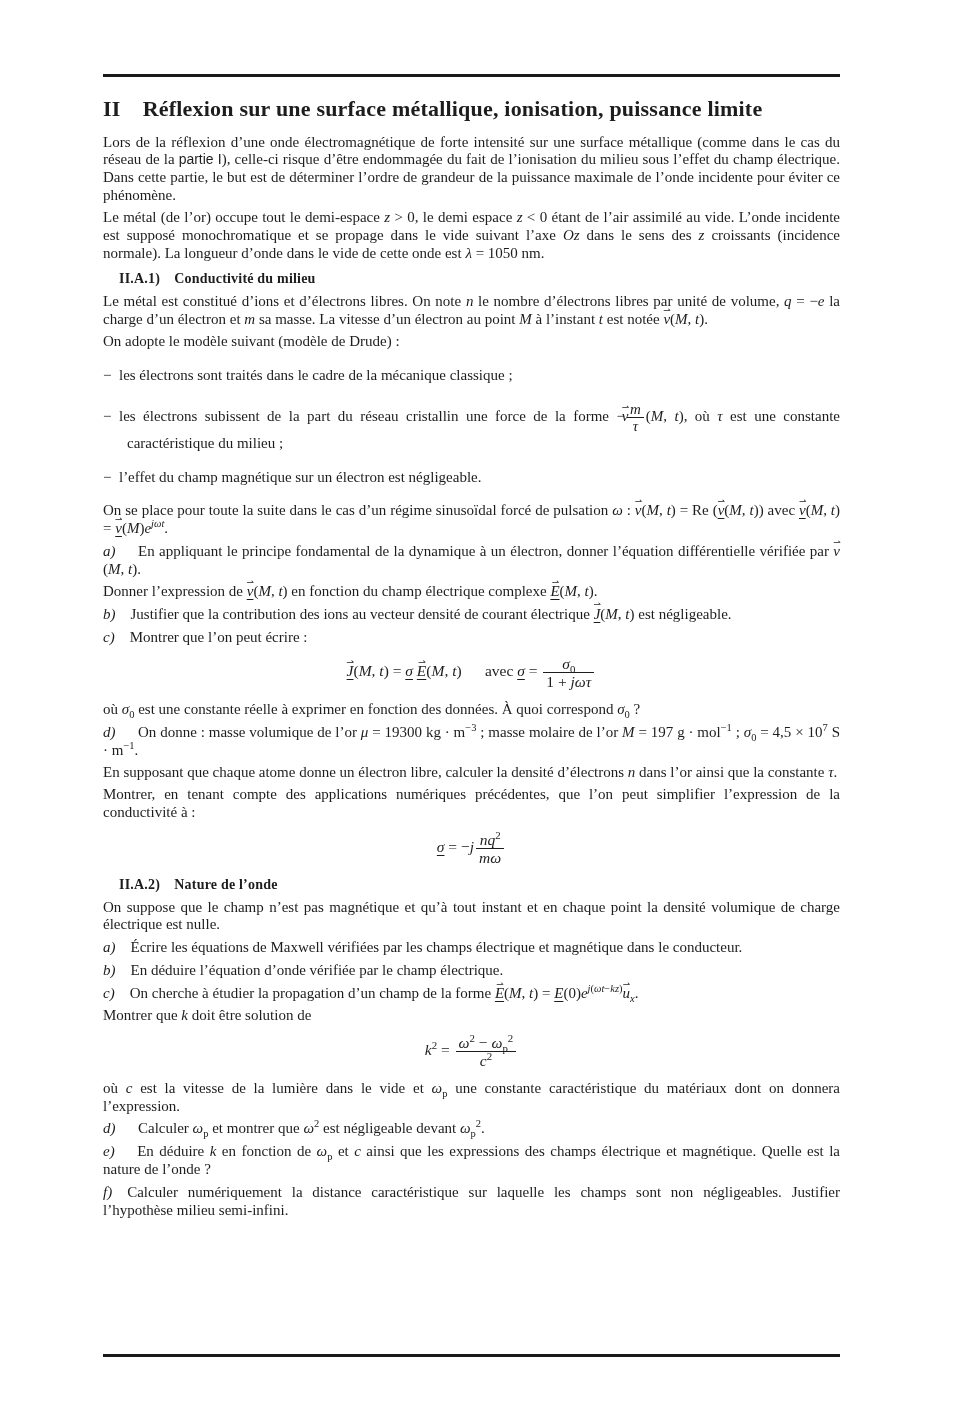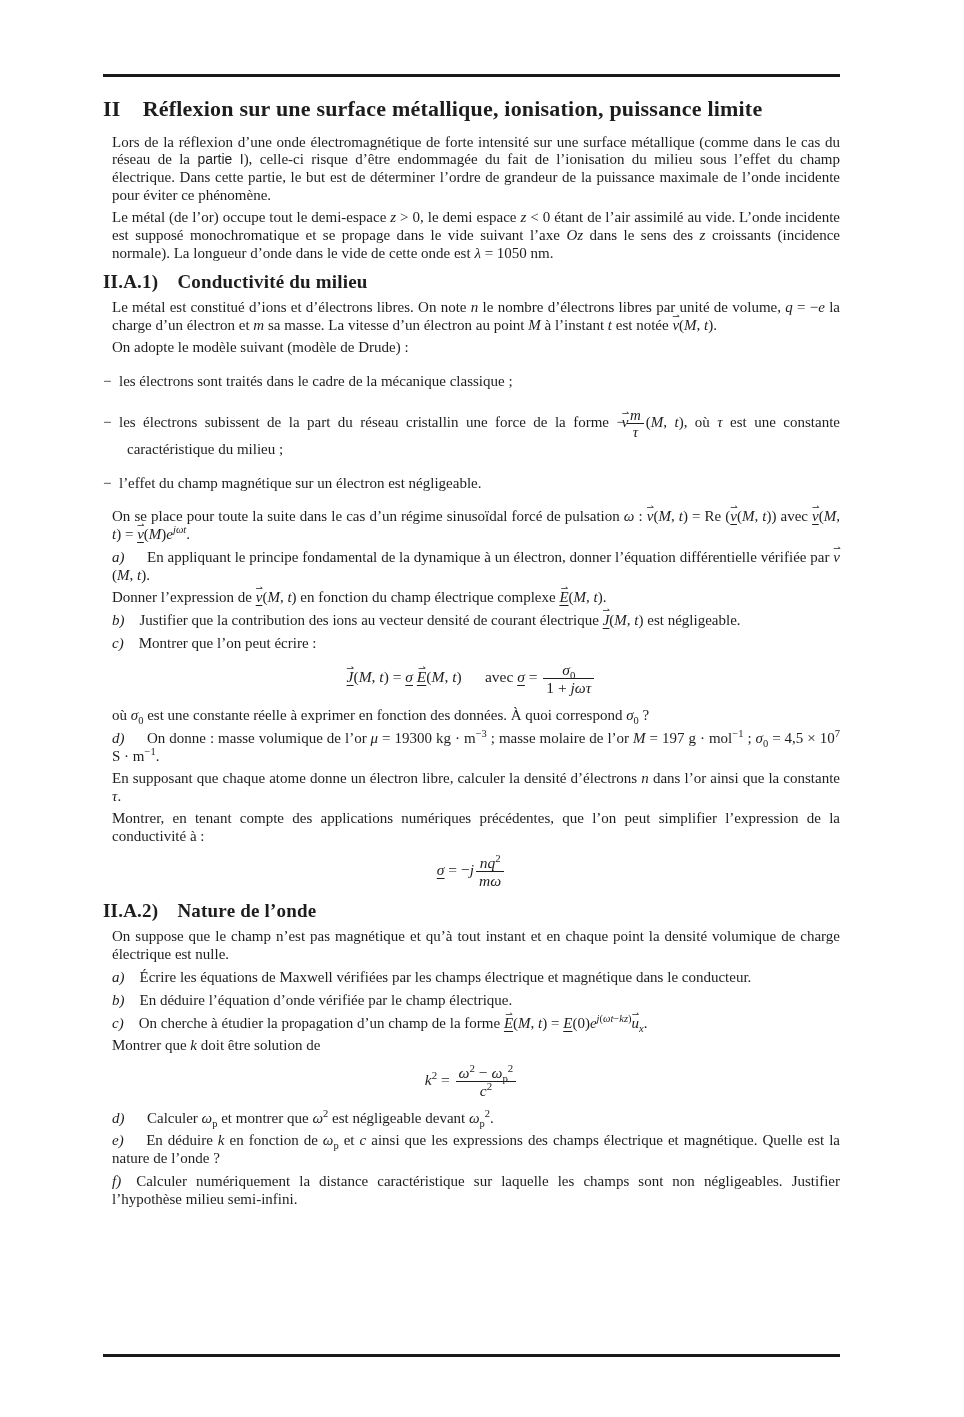--- a/index.html
+++ b/index.html
@@ -12,24 +12,24 @@
   .rule-top{top:74px;}
   .rule-bottom{top:1354px;}
   .content{position:absolute;left:103px;top:95px;width:737px;}
   h1.doc-title{
     font-size:22px;font-weight:bold;margin:0 0 11px 0;letter-spacing:0.2px;line-height:1.25;
   }
   .h2{
     font-size:16px;font-weight:bold;font-style:italic;margin:13px 0 7px 0;letter-spacing:0.2px;
   }
   .h3{
-    font-size:19px;font-weight:bold;margin:9px 0 6px 0;letter-spacing:0.2px;
+    font-size:14px;font-weight:bold;margin:9px 0 6px 16px;letter-spacing:0.2px;
   }
   .p{
-    font-size:15px;line-height:1.19;text-align:justify;margin:0 0 4px 9px;
+    font-size:15px;line-height:1.19;text-align:justify;margin:0 0 4px 0;
   }
   .q{margin-top:5px;}
   .li{
     font-size:15px;line-height:1.19;text-align:justify;margin:16px 0;
     padding-left:24px;text-indent:-24px;
   }
   .formula{
     font-size:15.5px;text-align:center;margin:9px 0 11px 0;line-height:1.2;
   }
   i{font-style:italic;}
@@ -83,18 +83,19 @@
 
   <div class="h3">II.A.2) Nature de l’onde</div>
   <div class="p">On suppose que le champ n’est pas magnétique et qu’à tout instant et en chaque point la densité volumique de charge électrique est nulle.</div>
   <div class="p q"><i>a)</i> Écrire les équations de Maxwell vérifiées par les champs électrique et magnétique dans le conducteur.</div>
   <div class="p q"><i>b)</i> En déduire l’équation d’onde vérifiée par le champ électrique.</div>
   <div class="p q"><i>c)</i> On cherche à étudier la propagation d’un champ de la forme <span class="v u">E</span>(<i>M</i>, <i>t</i>) = <span class="u"><i>E</i></span>(0)<i>e</i><sup><i>j</i>(<i>ωt</i>−<i>kz</i>)</sup><span class="v">u</span><sub><i>x</i></sub>.</div>
   <div class="p">Montrer que <i>k</i> doit être solution de</div>
 
   <div class="formula"><i>k</i><sup>2</sup> = <span class="fr"><span class="nu"><i>ω</i><sup>2</sup> − <i>ω</i><sub>p</sub><sup>2</sup></span><span class="de"><i>c</i><sup>2</sup></span></span></div>
 
+  <div class="p">où <i>c</i> est la vitesse de la lumière dans le vide et <i>ω</i><sub>p</sub> une constante caractéristique du matériaux dont on donnera l’expression.</div>
   <div class="p q"><i>d)</i>  Calculer <i>ω</i><sub>p</sub> et montrer que <i>ω</i><sup>2</sup> est négligeable devant <i>ω</i><sub>p</sub><sup>2</sup>.</div>
   <div class="p q"><i>e)</i>  En déduire <i>k</i> en fonction de <i>ω</i><sub>p</sub> et <i>c</i> ainsi que les expressions des champs électrique et magnétique. Quelle est la nature de l’onde ?</div>
   <div class="p q"><i>f)</i> Calculer numériquement la distance caractéristique sur laquelle les champs sont non négligeables. Justifier l’hypothèse milieu semi-infini.</div>
 </div>
 
 <div class="rule rule-bottom"></div>
 
 </body></html>

